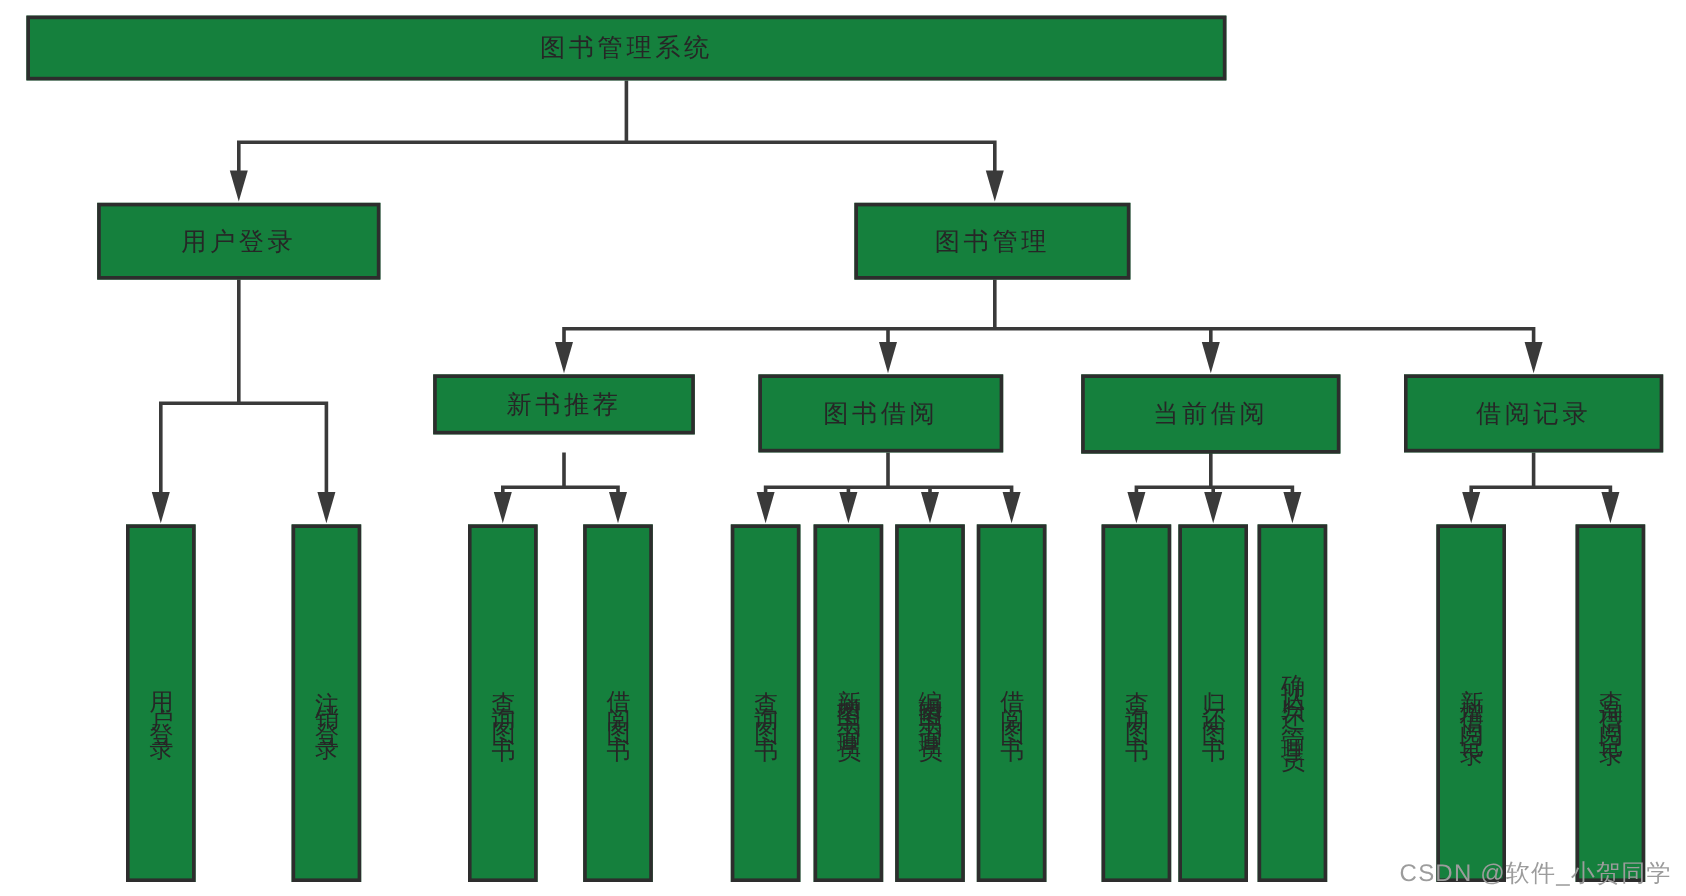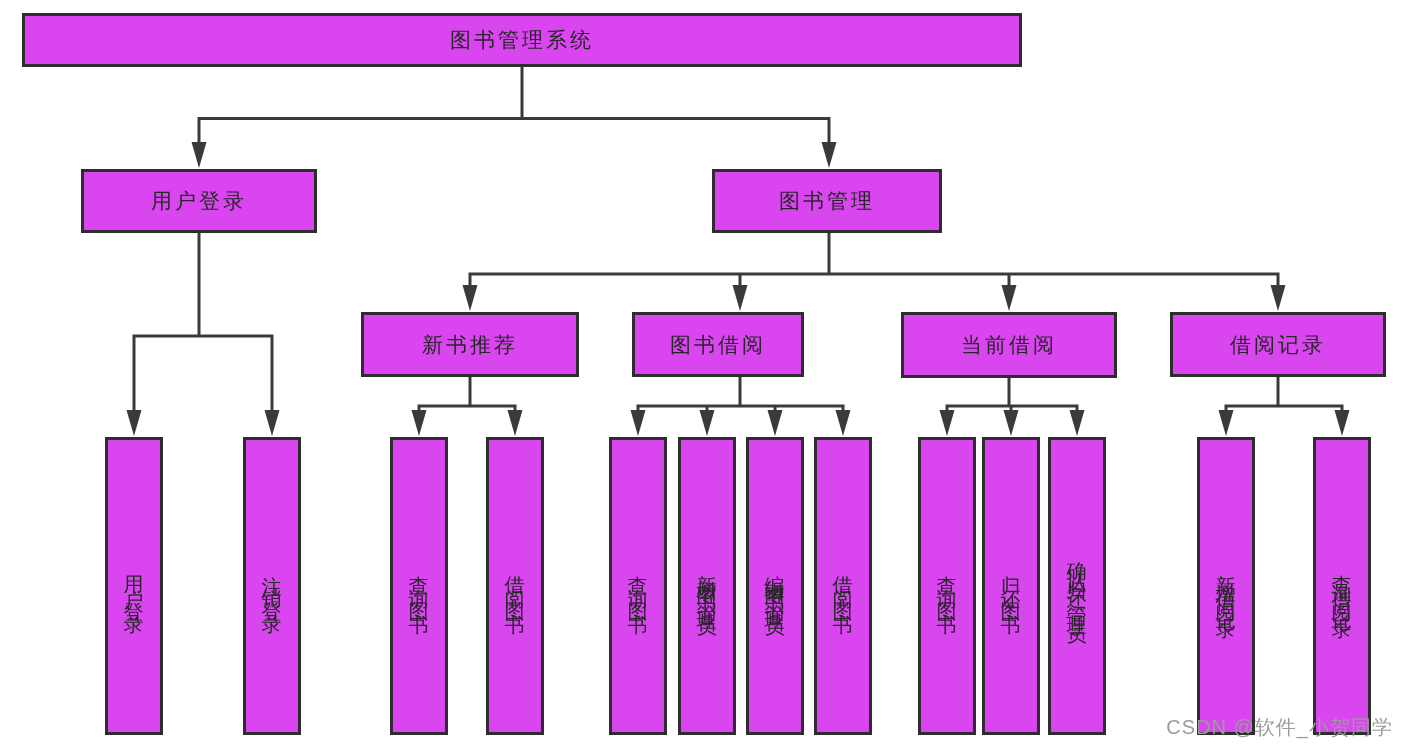--- a/index.html
+++ b/index.html
@@ -8,21 +8,21 @@
   html,body{margin:0;padding:0;background:var(--bg);}
   .stage{
     position:relative; width:1405px; height:747px; background:var(--bg);
     font-family:"Liberation Sans","DejaVu Sans",sans-serif; color:var(--text);
     overflow:hidden;
   }
   .connectors{position:absolute;left:0;top:0;width:1405px;height:747px;}
   .connectors path{stroke:var(--line);stroke-width:3;fill:none;}
   .connectors polygon{fill:var(--line);stroke:none;}
   .node{
-    position:absolute; box-sizing:border-box; background:#d946ef;
+    position:absolute; box-sizing:border-box; background:#15803d;
     border:3px solid var(--border);
     display:flex; align-items:center; justify-content:center;
   }
   .head span{
     display:block; font-size:21px; letter-spacing:3px; white-space:nowrap; color:var(--text);
   }
   .leaf span{
     display:block; writing-mode:vertical-rl; text-orientation:mixed;
     font-size:20px; color:var(--text); line-height:1;
   }
@@ -79,24 +79,24 @@
     <span>图书管理系统</span>
   </div>
 
   <div class="node head" style="left:81px;top:169px;width:236px;height:64px">
     <span>用户登录</span>
   </div>
   <div class="node head" style="left:712px;top:169px;width:230px;height:64px">
     <span>图书管理</span>
   </div>
 
-  <div class="node head" style="left:361px;top:312px;width:218px;height:65px">
+  <div class="node head" style="left:361px;top:312px;width:218px;height:50px">
     <span>新书推荐</span>
   </div>
-  <div class="node head" style="left:632px;top:312px;width:172px;height:65px">
+  <div class="node head" style="left:632px;top:312px;width:204px;height:65px">
     <span>图书借阅</span>
   </div>
   <div class="node head" style="left:901px;top:312px;width:216px;height:66px">
     <span>当前借阅</span>
   </div>
   <div class="node head" style="left:1170px;top:312px;width:216px;height:65px">
     <span>借阅记录</span>
   </div>
 
   <div class="node leaf" style="left:105px;top:437px;width:58px;height:298px">

